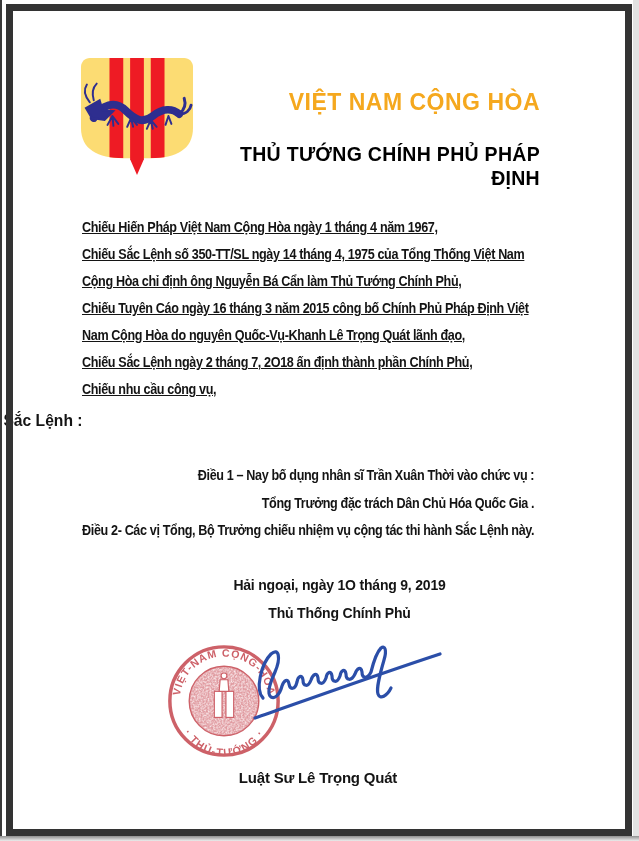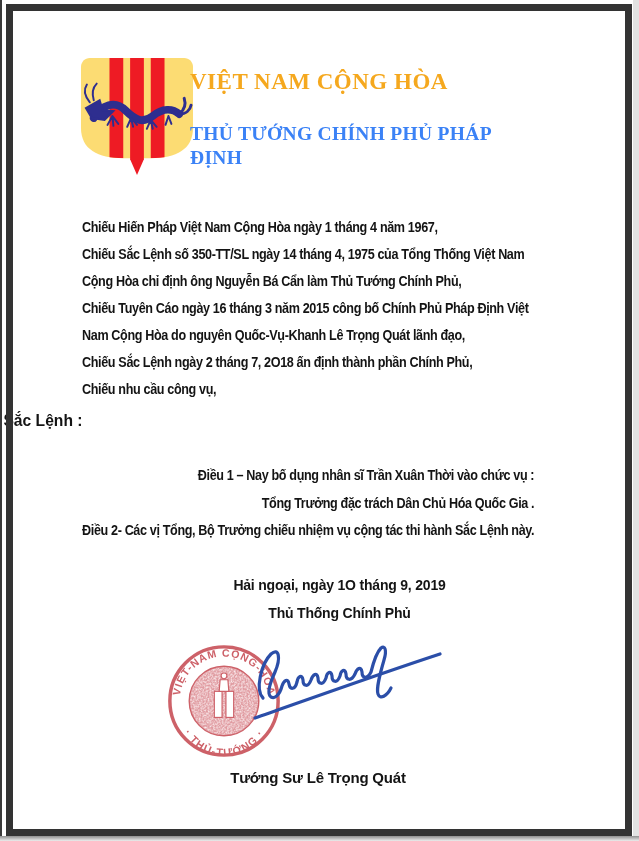--- a/index.html
+++ b/index.html
@@ -11,28 +11,28 @@
   
   .edge-left{position:absolute;left:0;top:0;width:2px;height:100%;background:#3a3a3a;}
   .strip-right{position:absolute;right:0;top:0;width:6px;height:100%;background:#e2e2e2;}
   .strip-bottom{position:absolute;left:0;bottom:0;width:100%;height:5px;
     background:linear-gradient(#8f8f8f,#ededed);}
   .frame{position:absolute;left:6px;top:4px;width:626px;height:832px;
     box-sizing:border-box;border:7px solid #333333;pointer-events:none;}
 
   .emblem{position:absolute;left:80px;top:56px;width:114px;height:122px;}
 
-  .titles{position:absolute;left:190px;top:68px;width:350px;text-align:left;font-family:Liberation Serif, serif;}
+  .titles{position:absolute;left:190px;top:88px;width:350px;text-align:right;}
   .title1{font-size:23px;letter-spacing:.5px;color:#F5A81E;line-height:28px;}
-  .title2{font-size:19.5px;letter-spacing:.3px;color:#3b82f6;line-height:24px;margin-top:26px;}
+  .title2{font-size:19.5px;letter-spacing:.3px;color:#000000;line-height:24px;margin-top:26px;}
 
   .scaleL{transform:scaleX(.9);transform-origin:left center;white-space:nowrap;}
   .scaleC{transform:scaleX(.92);transform-origin:center;white-space:nowrap;}
 
-  .preamble{position:absolute;left:82px;top:214px;font-size:14px;letter-spacing:-.4px;}
+  .preamble{position:absolute;left:82px;top:214px;font-size:14px;letter-spacing:-.4px;text-decoration:underline;}
   .preamble .ln{height:27px;line-height:27px;}
 
   .decree-heading{position:absolute;left:0;top:406px;width:594px;text-align:left;
     font-size:17px;line-height:30px;}
 
   .articles{position:absolute;left:82px;top:462px;font-size:14px;letter-spacing:-.4px;text-align:right;}
   .articles .ln{height:27.5px;line-height:27.5px;}
   .articles .indent{padding-left:46px;}
 
   .closing{position:absolute;left:0;top:571px;width:639px;text-align:center;
@@ -137,20 +137,20 @@
       <path d="M20,68 C12,60 18,34 28,24 C36,17 38,28 32,42 C27,53 24,62 27,66
                C31,71 37,64 39,56 C41,50 45,48 46,54 C47,60 52,60 54,52
                C55,46 59,44 60,50 C60,56 65,58 68,50 C70,44 74,42 75,48
                C75,54 80,56 83,48 C84,42 88,40 89,46 C89,52 94,54 97,46
                C98,40 102,38 103,44 C103,50 108,52 112,44 C114,38 118,36 119,42
                C119,48 124,50 128,42 C130,34 134,22 138,18 C142,15 144,20 141,30
                C137,44 133,58 135,64 C137,70 144,66 148,58"></path>
     </g>
   </svg>
 
-  <div class="signer-name">Tướng Sư Lê Trọng Quát</div>
+  <div class="signer-name">Luật Sư Lê Trọng Quát</div>
 
   <div class="edge-left"></div>
   <div class="strip-right"></div>
   <div class="strip-bottom"></div>
   <div class="frame"></div>
 
 </div>
 
 </body></html>

